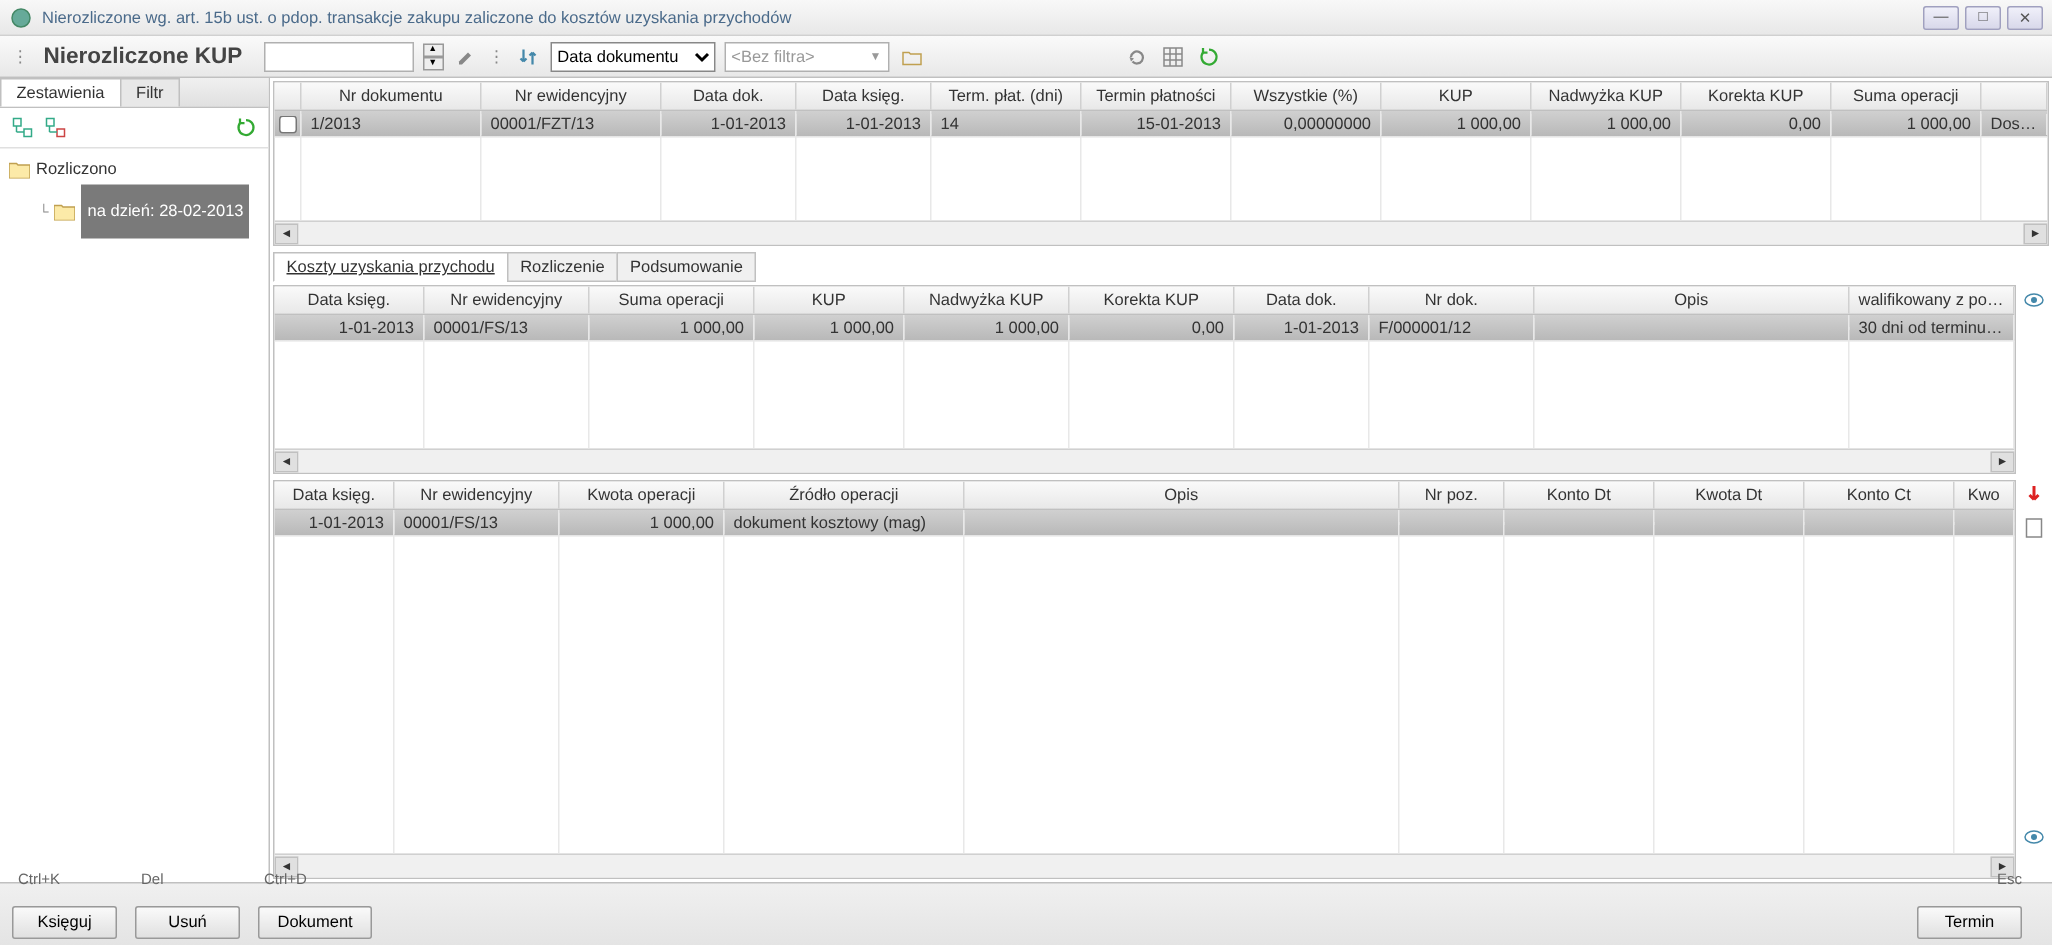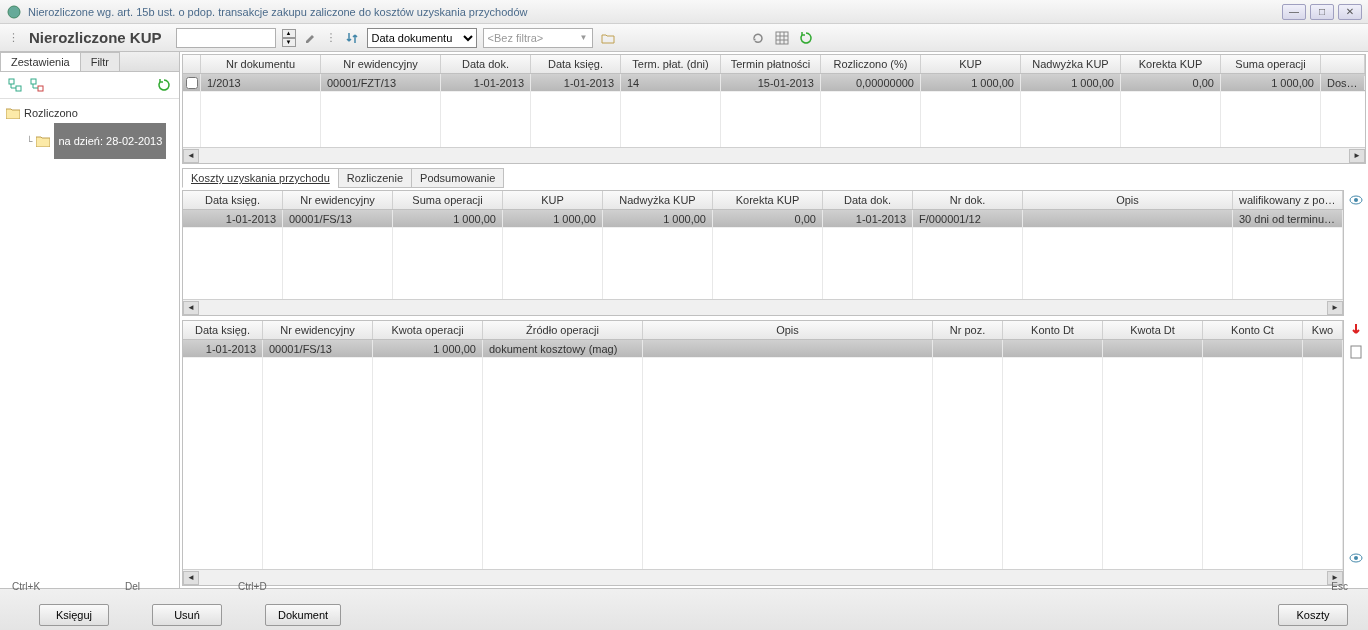--- a/index.html
+++ b/index.html
@@ -55,21 +55,21 @@
 .side-icons { width: 22px; display: flex; flex-direction: column; align-items: center; padding-top: 4px; gap: 4px; }
 .side-icon { width: 18px; height: 18px; cursor: pointer; }
 
 .bottom-section { display: flex; }
 .bottom-grids { flex: 1; display: flex; flex-direction: column; }
 
 
 .footer { height: 42px; background: linear-gradient(to bottom, #f0f0f0, #e4e4e4); border-top: 1px solid #c0c0c0; display: flex; align-items: flex-end; padding: 2px 8px 4px 8px; }
 .footer-group { display: flex; flex-direction: column; align-items: flex-start; margin-right: 12px; }
 .footer-label { font-size: 10px; color: #666; margin-bottom: 12px; padding-left: 4px; }
-.footer-btn { min-width: 70px; height: 22px; border: 1px solid #999; background: linear-gradient(to bottom, #fafafa, #e0e0e0); border-radius: 2px; cursor: pointer; font-size: 11px; padding: 0 12px; margin-left: 31px; }
+.footer-btn { min-width: 70px; height: 22px; border: 1px solid #999; background: linear-gradient(to bottom, #fafafa, #e0e0e0); border-radius: 2px; cursor: pointer; font-size: 11px; padding: 0 12px; }
 .footer .spacer { flex: 1; }
 
 .checkbox-cell { width: 18px; display: flex; justify-content: center; }
 input[type=checkbox] { width: 12px; height: 12px; }
 .vert-lines { position:absolute; top:0; bottom:0; display:flex; pointer-events:none; }
 .vert-lines div { border-right:1px solid #e8e8e8; }
 </style>
 </head>
 <body>
 
@@ -195,21 +195,21 @@
 
     <div class="grid" style="height:110px">
       <div class="grid-header">
         <div class="col" style="width:18px"></div>
         <div class="col" style="width:120px">Nr dokumentu</div>
         <div class="col" style="width:120px">Nr ewidencyjny</div>
         <div class="col" style="width:90px">Data dok.</div>
         <div class="col" style="width:90px">Data księg.</div>
         <div class="col" style="width:100px">Term. płat. (dni)</div>
         <div class="col" style="width:100px">Termin płatności</div>
-        <div class="col" style="width:100px">Rozliczono (%)</div>
+        <div class="col" style="width:100px">Wszystkie (%)</div>
         <div class="col" style="width:100px">KUP</div>
         <div class="col" style="width:100px">Nadwyżka KUP</div>
         <div class="col" style="width:100px">Korekta KUP</div>
         <div class="col" style="width:100px">Suma operacji</div>
         <div class="col" style="flex:1"></div>
       </div>
       <div class="grid-body">
         <div class="grid-row selected">
           <div class="cell checkbox-cell">
               <input type="checkbox" style="">
@@ -386,15 +386,15 @@
     <span class="footer-label">Del</span>
     <button class="footer-btn">Usuń</button>
   </div>
   <div class="footer-group">
     <span class="footer-label">Ctrl+D</span>
     <button class="footer-btn">Dokument</button>
   </div>
   <div class="spacer"></div>
   <div class="footer-group" style="align-items:flex-end">
     <span class="footer-label">Esc</span>
-    <button class="footer-btn">Koszty</button>
+    <button class="footer-btn">Termin</button>
   </div>
 </div>
 
 </body></html>

